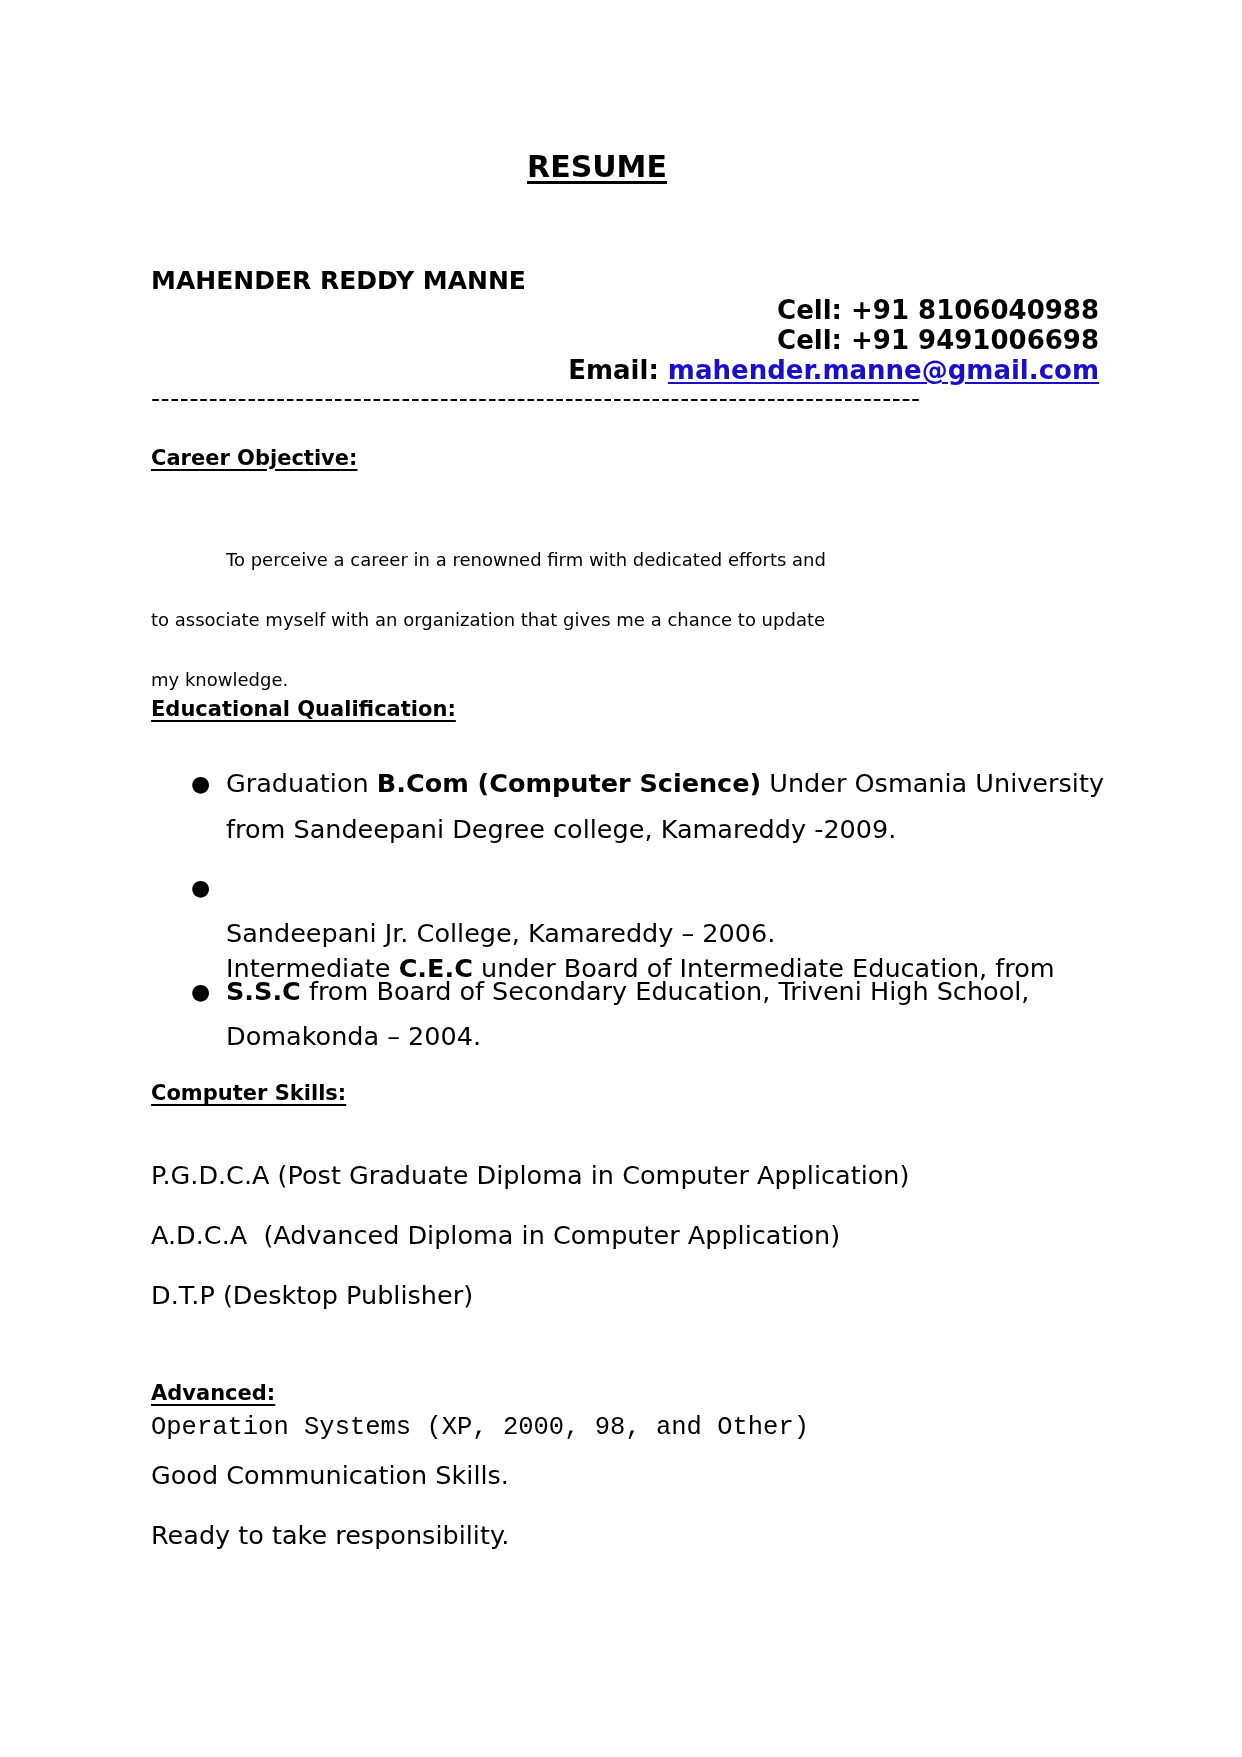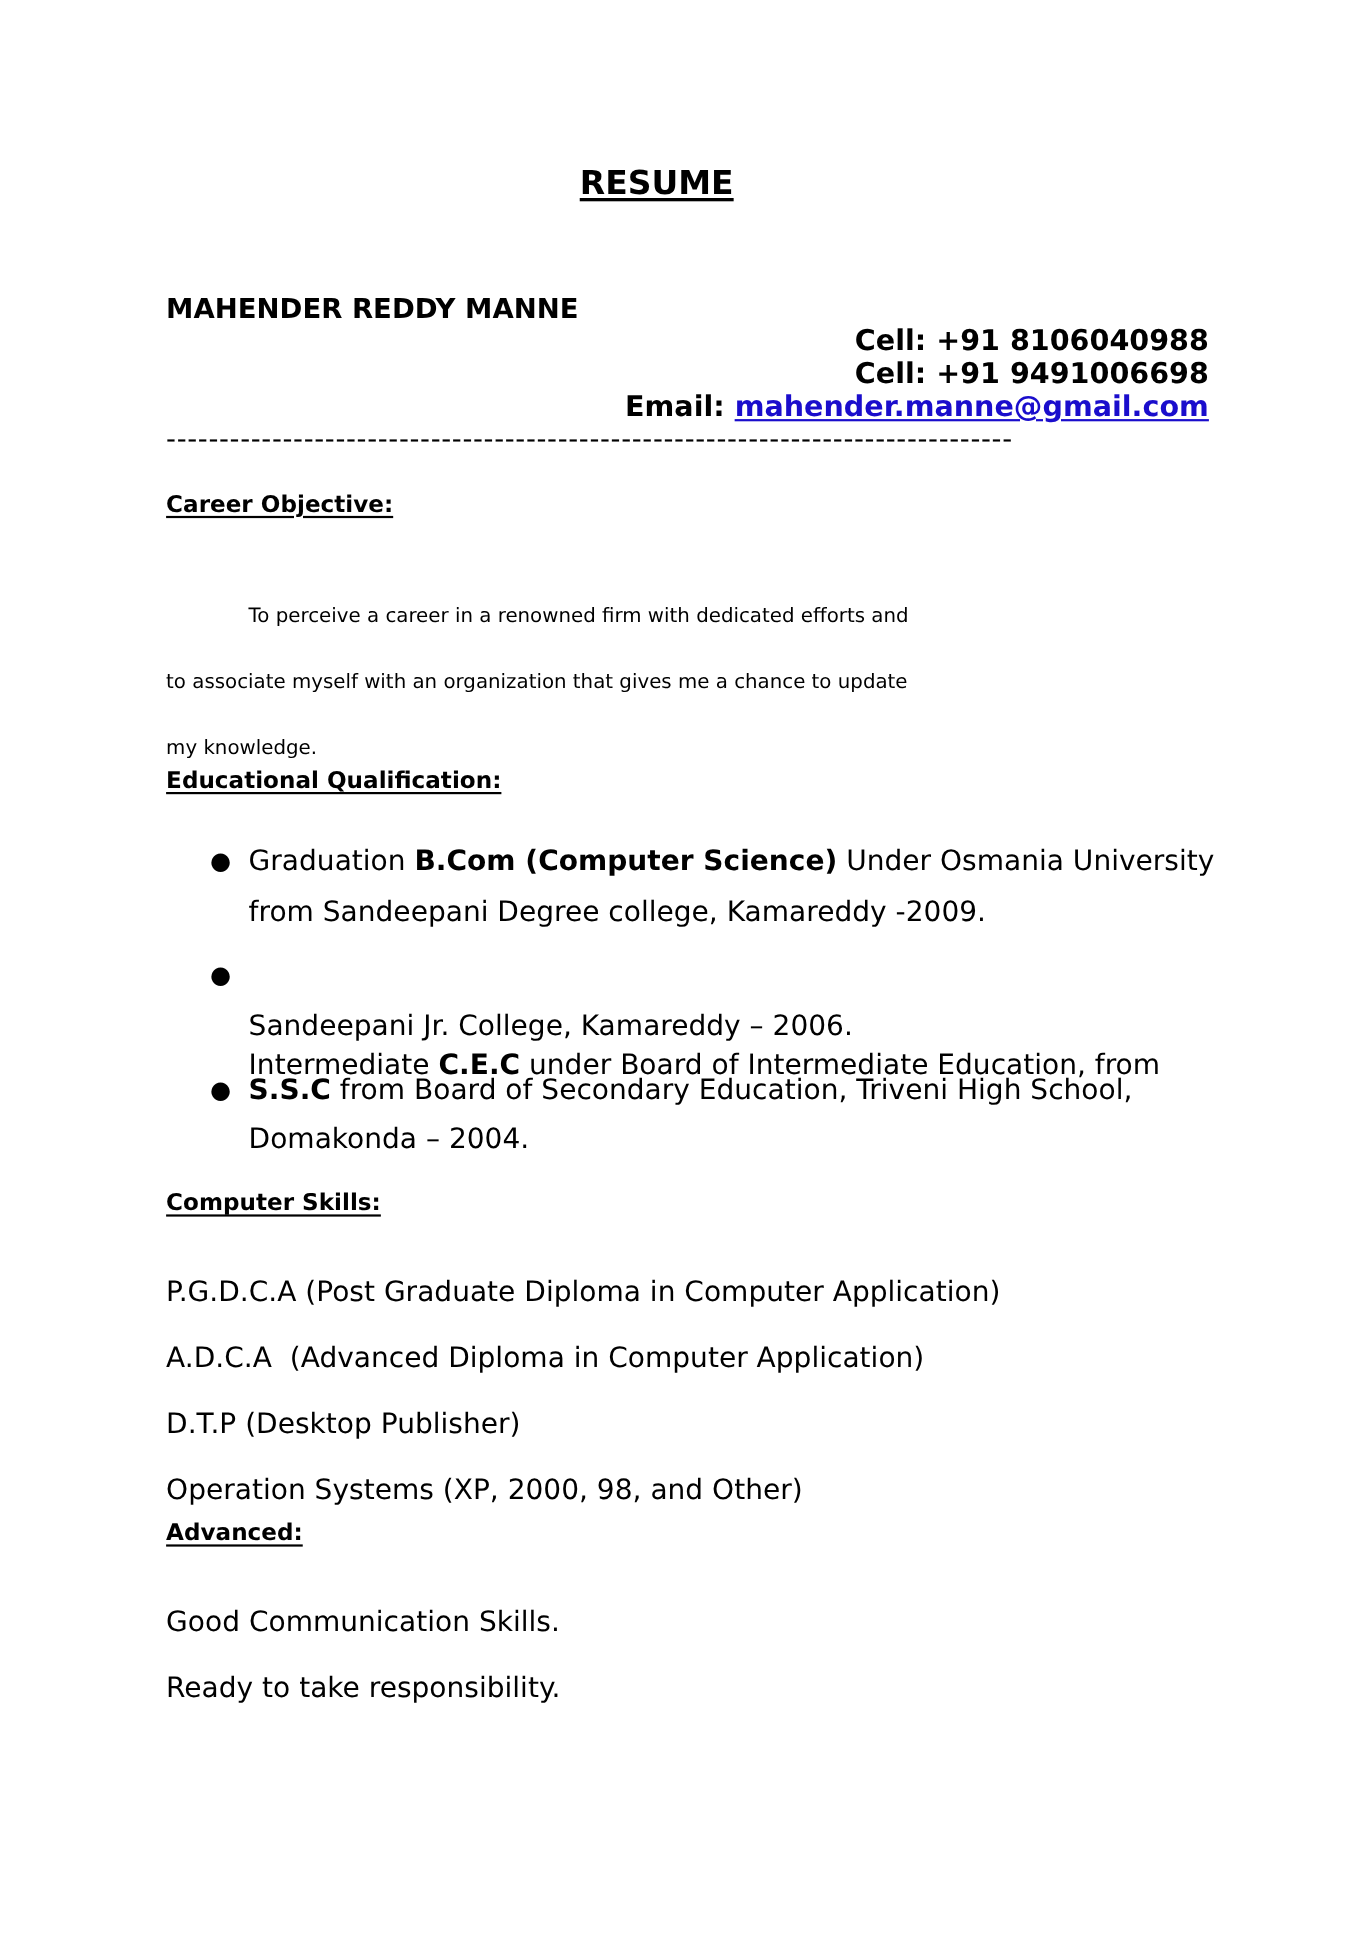--- a/index.html
+++ b/index.html
@@ -53,17 +53,17 @@
 <div>
   <div class="abs bullet-dot" style="top:981px;">●</div>
   <div class="abs bullet-text" style="top:979px;"><span></span><b>S.S.C</b><span> from Board of Secondary Education, Triveni High School,</span></div>
   <div class="abs bullet-text" style="top:1024px;">Domakonda – 2004.</div>
 </div>
 
 <div class="abs heading" style="top:1083px;">Computer Skills:</div>
 <div class="abs line" style="top:1143px;">P.G.D.C.A (Post Graduate Diploma in Computer Application)</div>
 <div class="abs line" style="top:1203px; white-space:pre;">A.D.C.A  (Advanced Diploma in Computer Application)</div>
 <div class="abs line" style="top:1263px;">D.T.P (Desktop Publisher)</div>
-<div class="abs line" style="top:1323px;">Operation Systems (XP, 2000, 98, and Other)</div>
+<div class="abs line" style="top:1395px;font-family:Liberation Mono, monospace;">Operation Systems (XP, 2000, 98, and Other)</div>
 
 <div class="abs heading" style="top:1383px;">Advanced:</div>
 <div class="abs line" style="top:1443px;">Good Communication Skills.</div>
 <div class="abs line" style="top:1503px;">Ready to take responsibility.</div>
 
 </body></html>

